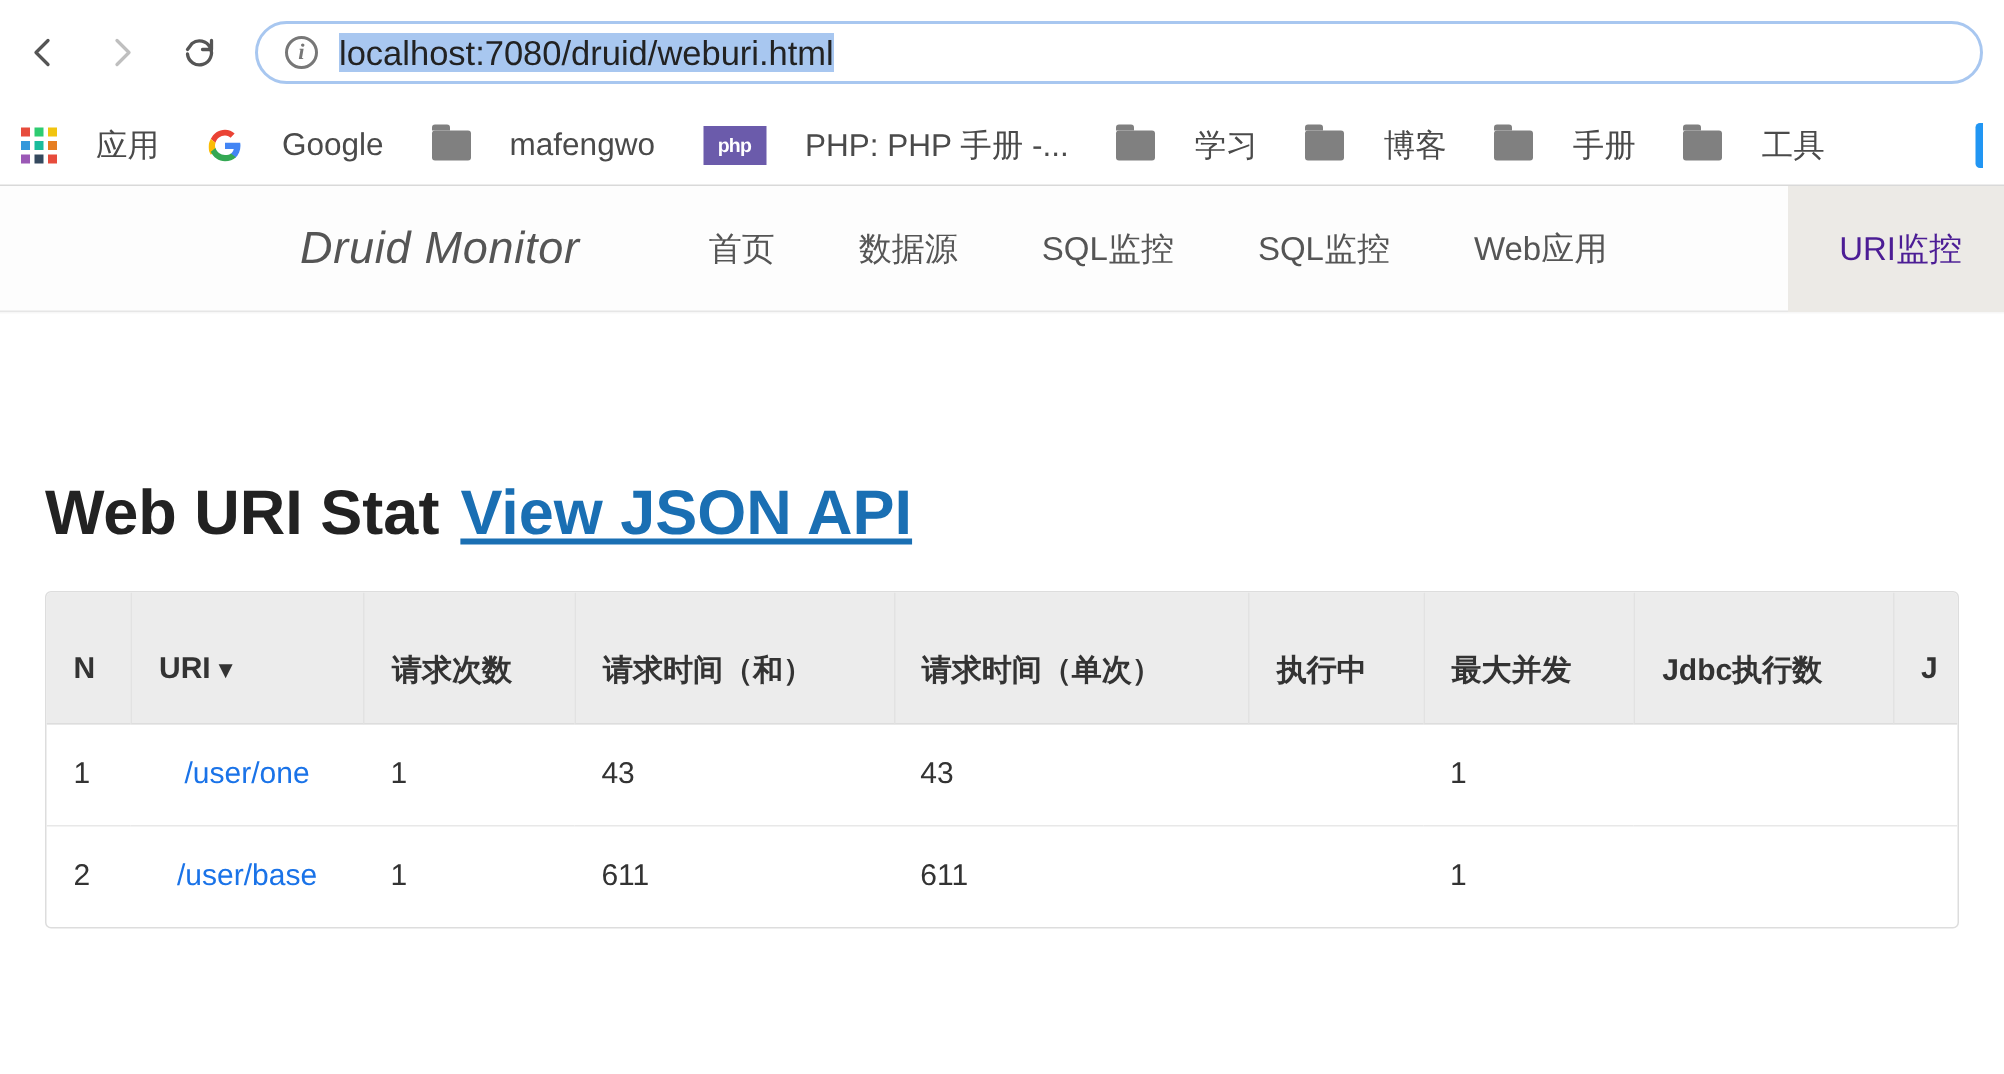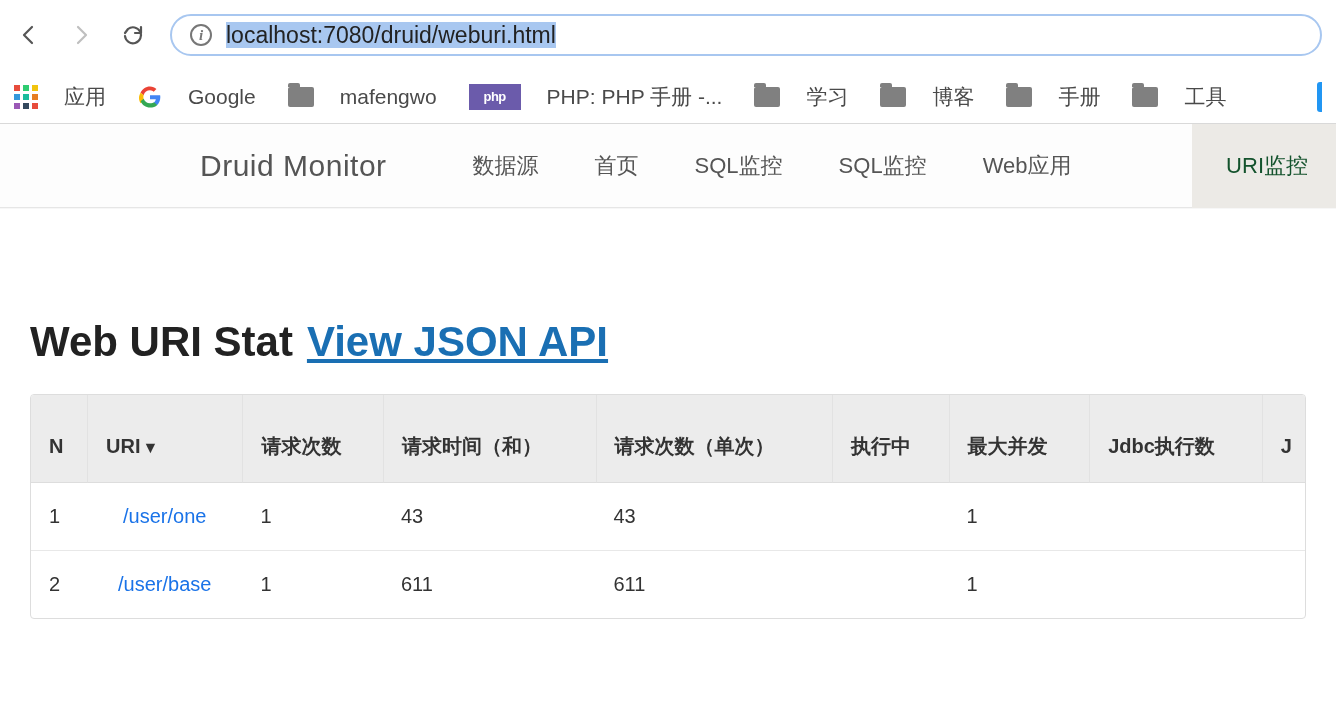--- a/index.html
+++ b/index.html
@@ -21,28 +21,28 @@
   .bookmarks-row { display: flex; align-items: center; height: 54px; padding: 0 14px; gap: 32px; border-bottom: 1px solid #d9d9d9; font-size: 21px; color: #4a4a4a; }
   .bm-item { display: flex; align-items: center; gap: 26px; cursor: pointer; white-space: nowrap; }
   .apps-icon { display: grid; grid-template-columns: repeat(3, 6px); grid-template-rows: repeat(3, 6px); gap: 3px; }
   .apps-icon span:nth-child(1){background:#e74c3c;} .apps-icon span:nth-child(2){background:#2ecc71;} .apps-icon span:nth-child(3){background:#f1c40f;}
   .apps-icon span:nth-child(4){background:#3498db;} .apps-icon span:nth-child(5){background:#1abc9c;} .apps-icon span:nth-child(6){background:#e67e22;}
   .apps-icon span:nth-child(7){background:#9b59b6;} .apps-icon span:nth-child(8){background:#34495e;} .apps-icon span:nth-child(9){background:#e74c3c;}
   .apps-icon span { display:block; width:6px; height:6px; }
   .folder-icon { width: 26px; height: 20px; background: #808080; border-radius: 2px; position: relative; }
   .folder-icon::before { content:""; position:absolute; top:-4px; left:0; width:12px; height:4px; background:#808080; border-radius:2px 2px 0 0;}
   .g-icon { width:24px; height:24px; display:flex; align-items:center; justify-content:center; }
-  .php-icon { width:52px; height:26px; background:#6b5bab; color:#fff; display:flex; align-items:center; justify-content:center; font-size:13px; font-weight:700; letter-spacing:-0.5px;}
+  .php-icon { width:42px; height:26px; background:#6b5bab; color:#fff; display:flex; align-items:center; justify-content:center; font-size:13px; font-weight:700; letter-spacing:-0.5px;}
   .edge-stripe { width:5px; height:30px; background:#2196f3; border-radius:3px 0 0 3px; margin-left:auto;}
 
   
   .app-navbar { display:flex; align-items:center; height:84px; padding-left:200px; border-bottom:1px solid #e6e6e6; box-shadow: 0 1px 0 rgba(0,0,0,0.03); background:#fdfdfd;}
-  .brand { font-size:30px; font-weight:300; color:#555; letter-spacing:0.5px; margin-right:58px;}
+  .brand { font-size:30px; font-weight:300; color:#555; letter-spacing:0.5px; margin-right:58px;font-style:italic;}
   .nav-link { font-size:22px; color:#555; padding:0 28px; height:84px; display:flex; align-items:center; cursor:pointer;}
-  .nav-link.active { background:#eceae6; color:#14532d;padding-left:34px;}
+  .nav-link.active { background:#eceae6; color:#4c1d95;padding-left:34px;}
   .nav-spacer{flex:1;}
 
   
   .content { padding: 110px 30px 0 30px; }
   .page-title { font-size:42px; font-weight:800; color:#222; display:flex; align-items:baseline; gap:14px; margin-bottom:28px;}
   .page-title a { color:#1a6fb3; text-decoration:underline; font-weight:800;text-align:center;}
 
   
   .tbl { width:100%; border-collapse:separate; border-spacing:0; border:1px solid #ddd; border-radius:4px; overflow:hidden; table-layout:auto; font-size:20px;}
   .tbl thead th { background:#ececec; text-align:left; font-weight:600; color:#333; padding:38px 18px 22px 18px;  border-bottom:1px solid #ddd; white-space:nowrap;}
@@ -131,22 +131,22 @@
     <div class="bm-item">
       <span class="folder-icon"></span>
       <span>工具</span>
     </div>
     <div class="edge-stripe"></div>
   </div>
 </div>
 
 <div class="app-navbar">
   <div class="brand">Druid Monitor</div>
+  <div class="nav-link">首页</div>
   <div class="nav-link">数据源</div>
-  <div class="nav-link">首页</div>
   <div class="nav-link">SQL监控</div>
   <div class="nav-link">SQL监控</div>
   <div class="nav-link">Web应用</div>
   <div class="nav-spacer"></div>
   <div class="nav-link active">URI监控</div>
 </div>
 
 <div class="content">
   <h1 class="page-title">
     <span>Web URI Stat</span>
@@ -155,21 +155,21 @@
 
   <table class="tbl">
     <thead>
       <tr>
         <th>N</th>
         <th>
           <span>URI</span><span class="sort-ind">▼</span>
         </th>
         <th>请求次数</th>
         <th>请求时间（和）</th>
-        <th>请求次数（单次）</th>
+        <th>请求时间（单次）</th>
         <th>执行中</th>
         <th>最大并发</th>
         <th>Jdbc执行数</th>
         <th style="padding-right:4px;">J</th>
       </tr>
     </thead>
     <tbody id="tbody">
         <tr>
           <td>1</td>
           <td class="link">/user/one</td>

